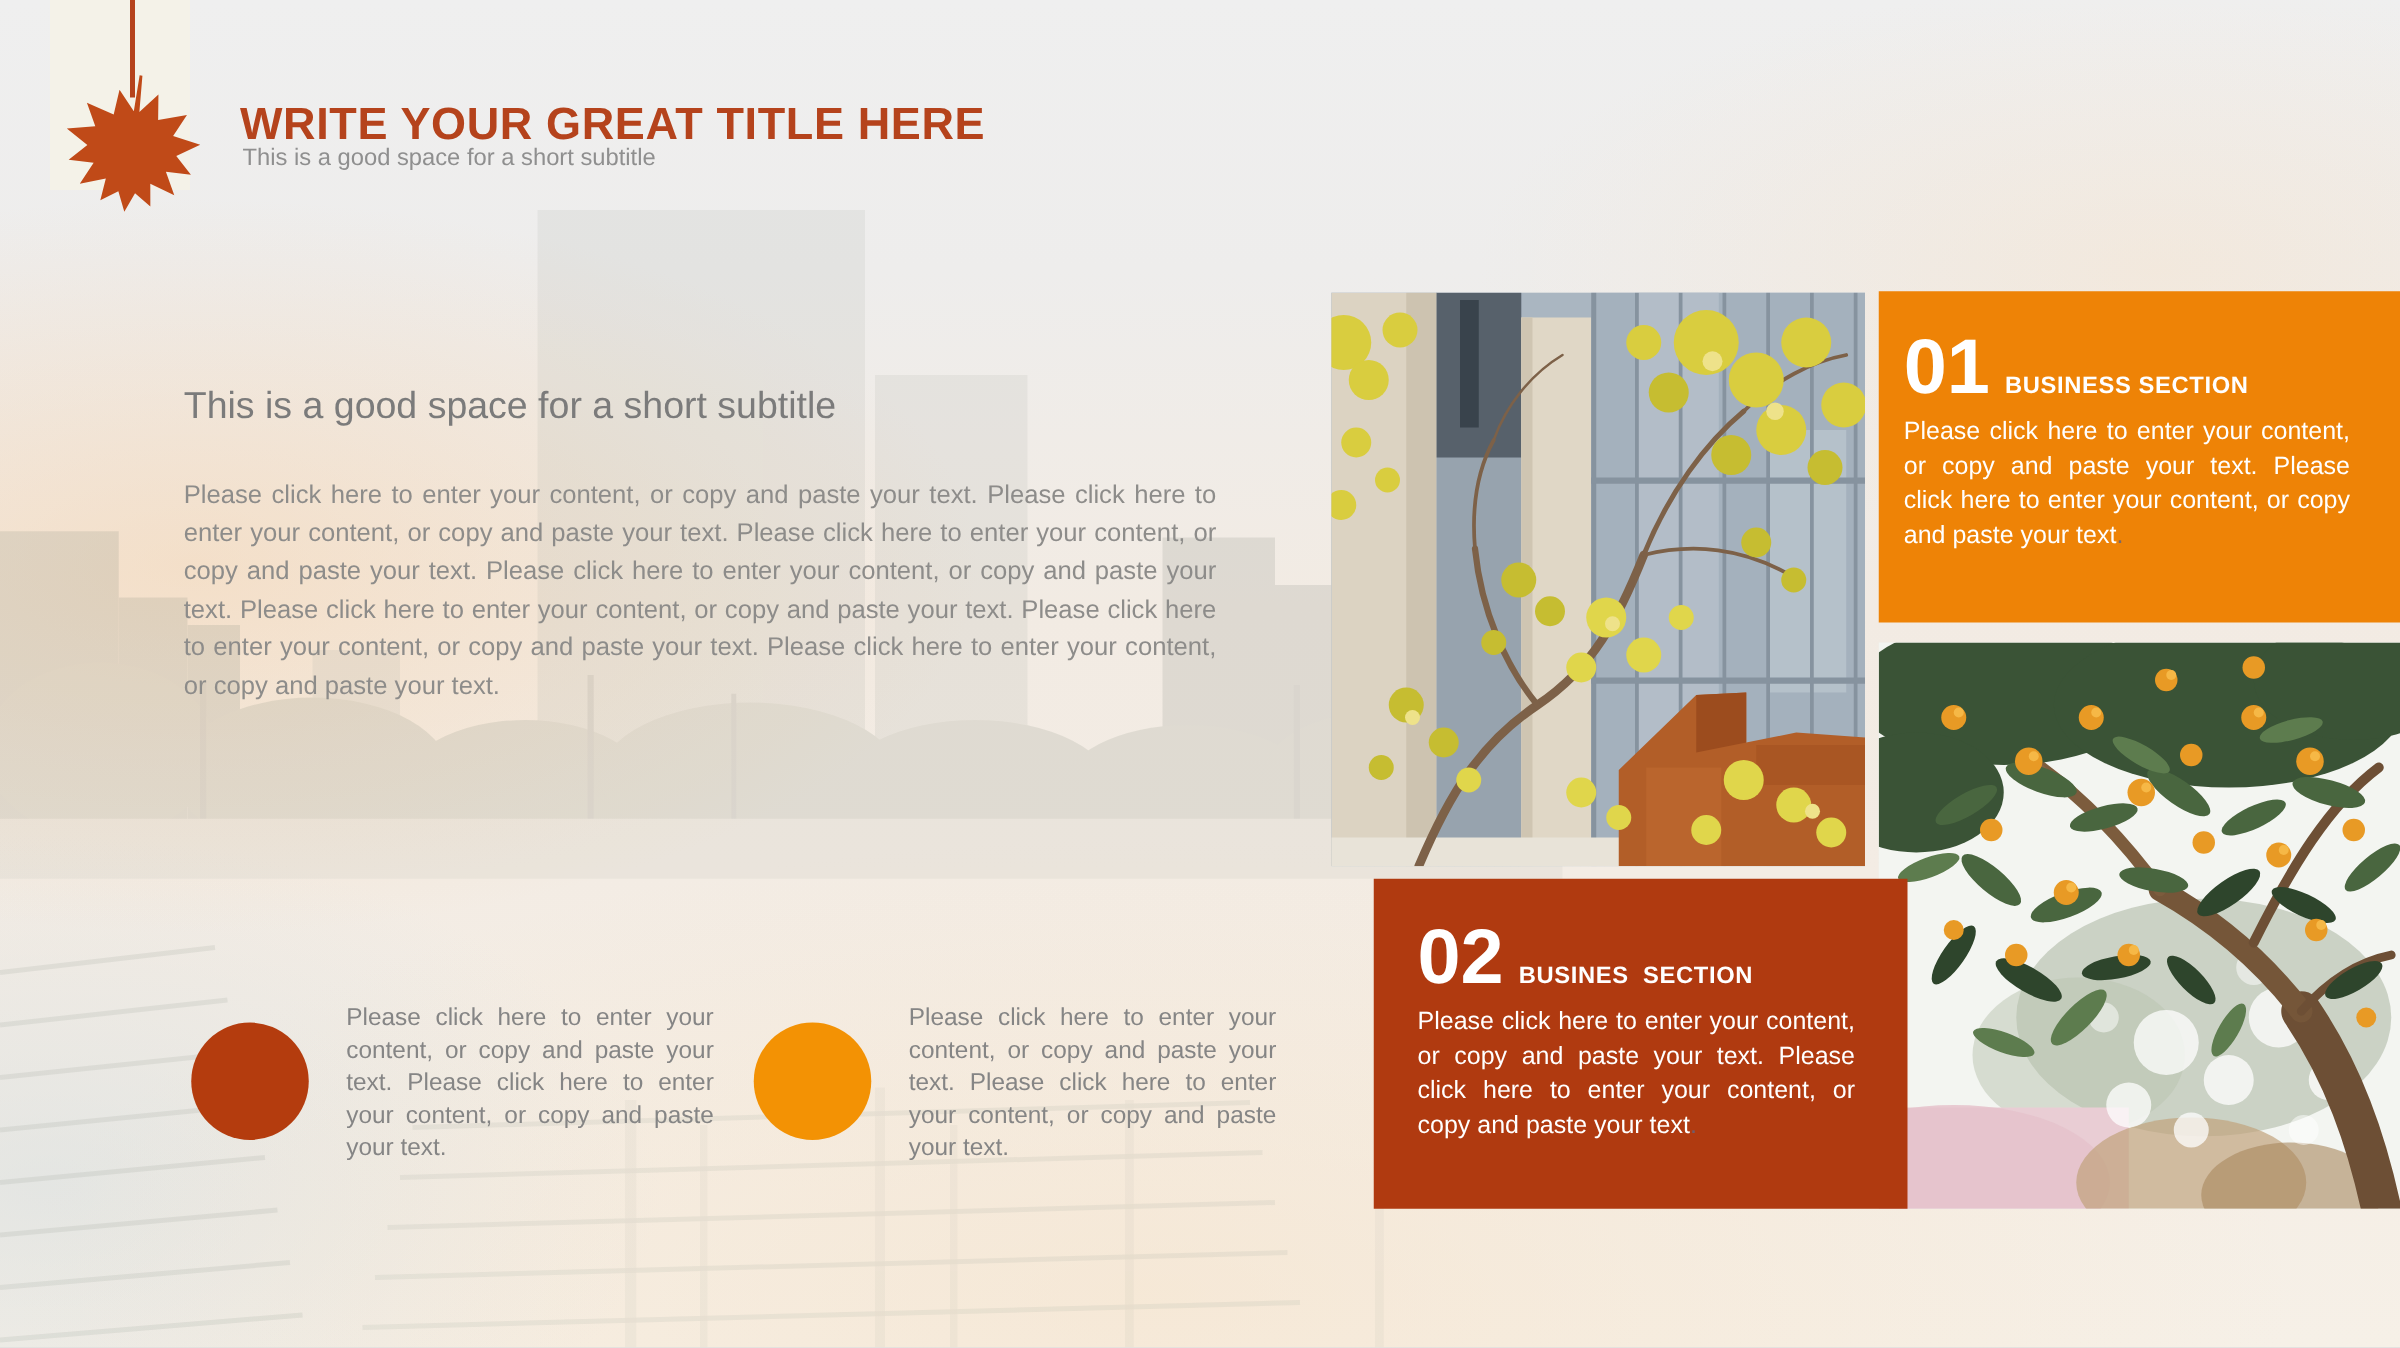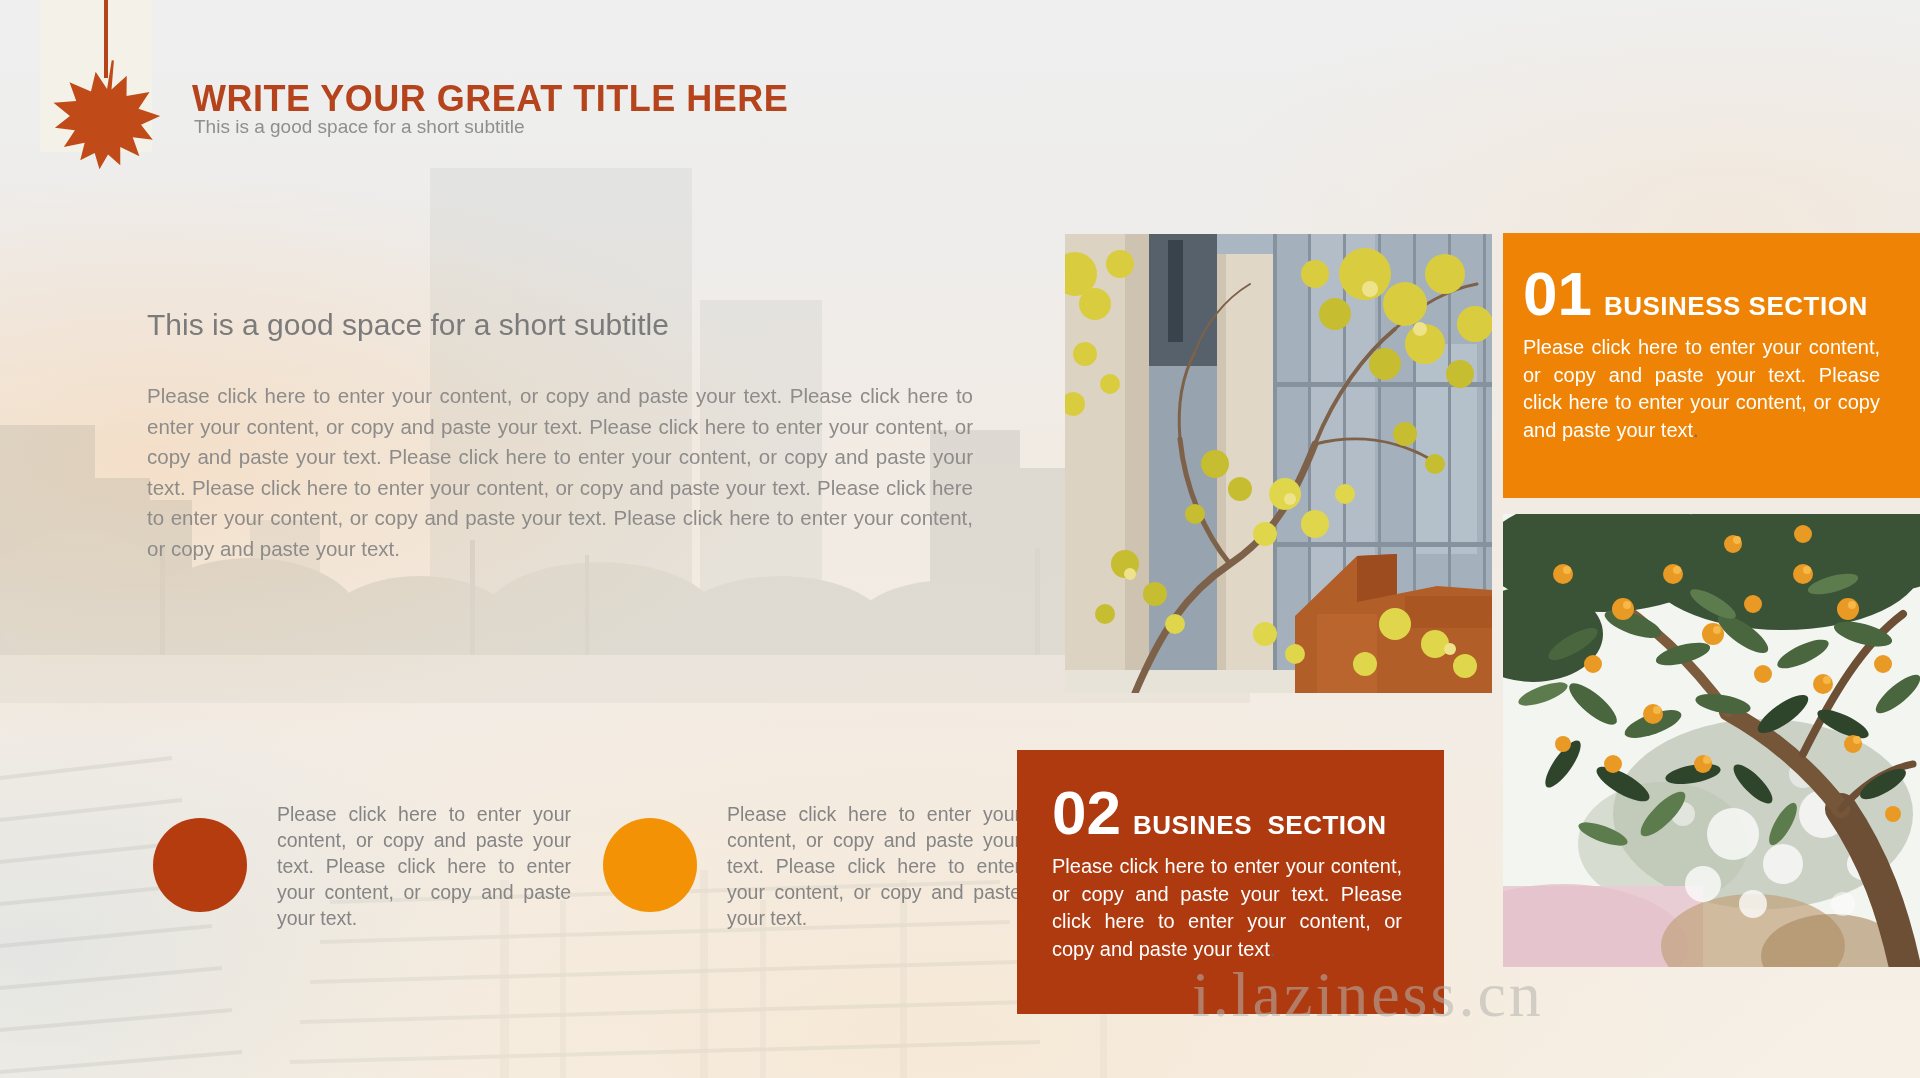--- a/index.html
+++ b/index.html
@@ -30,24 +30,24 @@
   .bc2{left:603px;top:818px;background:#f39204;}
   .bullet-text{top:801px;width:294px;font-size:19.5px;line-height:26px;color:#858585;text-align:justify;}
   .bt1{left:277px;} .bt2{left:727px;}
   
   .photo{overflow:hidden;background:#cfd5d9;}
   .photo svg{display:block;width:100%;height:100%;}
   .img-top{left:1065px;top:234px;width:427px;height:459px;}
   .img-bottom{left:1503px;top:514px;width:417px;height:453px;background:#f0f2ee;}
   .box{color:#fff;box-sizing:border-box;}
   .box-01{left:1503px;top:233px;width:417px;height:265px;background:#ee8306;padding:36px 40px 0 20px;}
-  .box-02{left:1017px;top:703px;width:427px;height:264px;background:#b03a10;padding:38px 42px 0 35px;margin-top:47px;}
+  .box-02{left:1099px;top:703px;width:427px;height:264px;background:#b03a10;padding:38px 42px 0 35px;}
   .box-head{display:flex;align-items:baseline;gap:12px;}
   .box-number{font-size:62px;font-weight:bold;line-height:.82;}
-  .box-label{font-size:26px;font-weight:bold;letter-spacing:.5px;white-space:pre-wrap;}
+  .box-label{font-size:19px;font-weight:bold;letter-spacing:.5px;white-space:pre-wrap;}
   .box-body{margin-top:12px;font-size:20px;line-height:27.5px;text-align:justify;}
   .box-period{color:rgba(100,100,125,.85);}
   
   .watermark{left:1192px;top:958px;font-family:"Liberation Serif",serif;font-size:64px;color:#b4b4ae;opacity:.55;letter-spacing:3px;white-space:nowrap;}
 </style>
 </head>
 <body>
 
 <div class="slide">
 
@@ -327,15 +327,14 @@
   </div>
 
   <div class="abs box box-02">
     <div class="box-head">
       <span class="box-number">02</span>
       <span class="box-label">BUSINES  SECTION</span>
     </div>
     <div class="box-body"><span>Please click here to enter your content, or copy and paste your text. Please click here to enter your content, or copy and paste your text</span><span class="box-period">.</span></div>
   </div>
 
-  <div class="abs watermark">i.laziness.cn</div>
 
 </div>
 
 </body></html>

